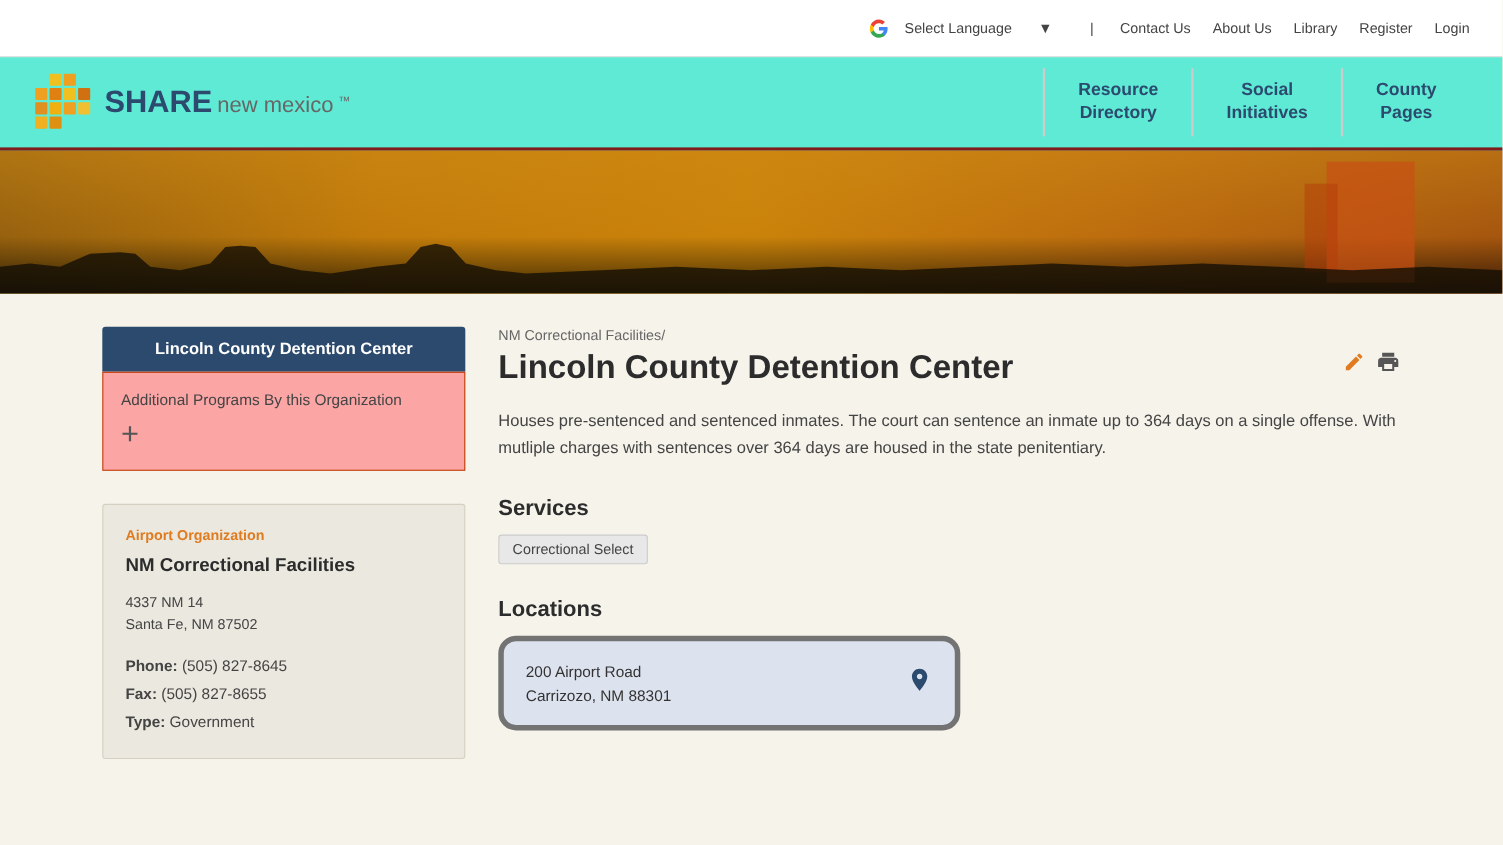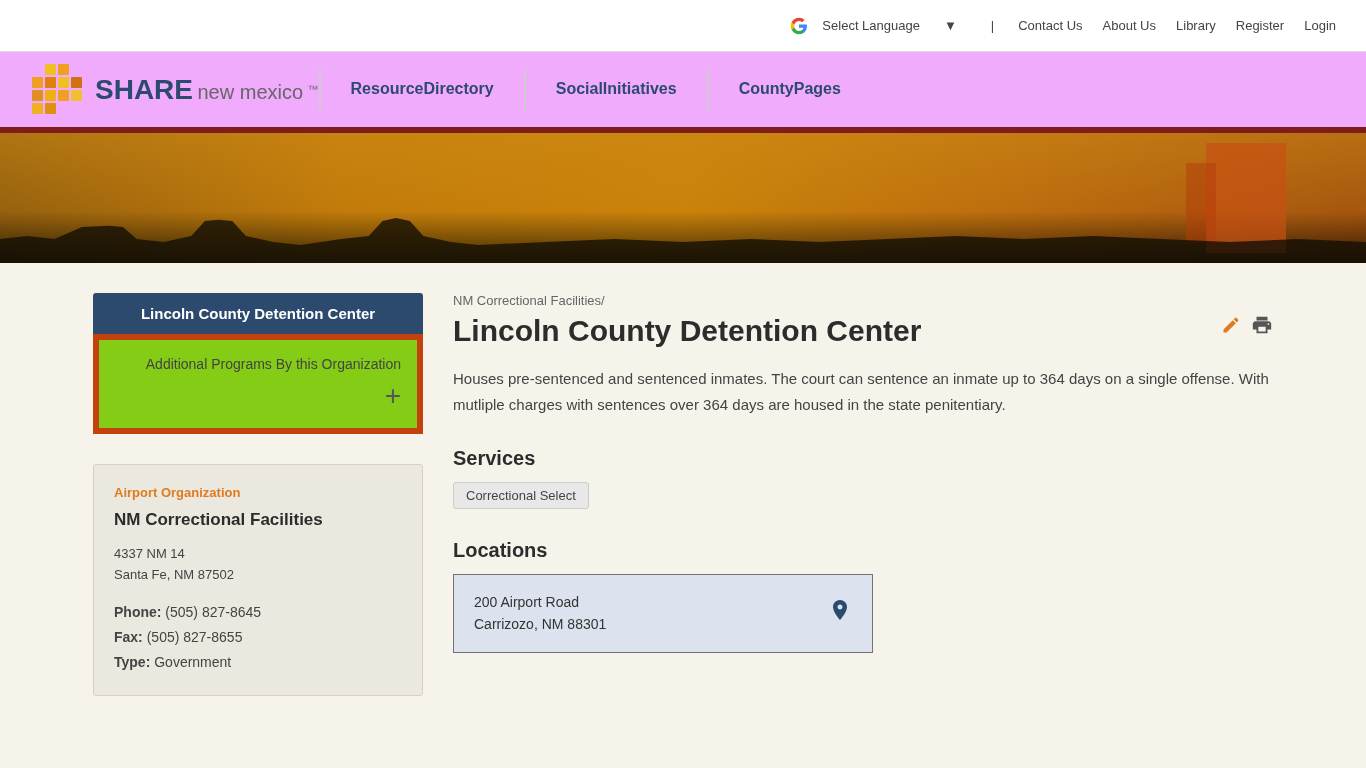--- a/index.html
+++ b/index.html
@@ -36,40 +36,40 @@
     }
     .google-g {
       width: 18px;
       height: 18px;
       display: inline-block;
     }
     .separator { color: #ccc; margin: 0 4px; }
 
     
     .header {
-      background: #f0abfc;
-      display: flex;
-      align-items: center;
-      justify-content: flex-start;
+      background: #5eead4;
+      display: flex;
+      align-items: center;
+      justify-content: space-between;
       padding: 10px 30px;
-      border-bottom: 6px solid #7f1d1d;
+      border-bottom: 3px solid #7f1d1d;
     }
     .logo-area {
       display: flex;
       align-items: center;
       gap: 10px;
     }
     .nav-main {
       display: flex;
       align-items: stretch;
       gap: 0;
     }
     .nav-item {
       display: flex;
-      flex-direction: row;
+      flex-direction: column;
       align-items: center;
       justify-content: center;
       padding: 10px 30px;
       border-left: 2px solid #ccc;
       font-size: 16px;
       font-weight: bold;
       color: #2c4a6e;
       cursor: pointer;
       text-align: center;
       line-height: 1.3;
@@ -144,24 +144,24 @@
     .org-title-bar {
       background: #2c4a6e;
       color: #fff;
       padding: 12px 16px;
       font-size: 15px;
       font-weight: bold;
       border-radius: 3px 3px 0 0;
       text-align: center;
     }
     .additional-programs {
-      background: #84cc16;
+      background: #fca5a5;
       padding: 16px;
-      text-align: right;
-      border: 6px solid #c2410c;
+      text-align: left;
+      border: 1px solid #c2410c;
       margin-bottom: 30px;
     }
     .additional-programs p {
       font-size: 14px;
       color: #444;
       margin-bottom: 8px;
     }
     .plus-icon {
       font-size: 28px;
       color: #555;
@@ -257,22 +257,22 @@
       border: 1px solid #ccc;
       border-radius: 3px;
       padding: 5px 12px;
       font-size: 13px;
       color: #444;
       margin-bottom: 20px;
     }
     .locations-section { margin-top: 10px; }
     .location-card {
       background: #dde3ee;
-      border: 1px solid #737373;
-      border-radius: 0;
+      border: 5px solid #737373;
+      border-radius: 16px;
       padding: 16px 20px;
       display: flex;
       justify-content: space-between;
       align-items: center;
       max-width: 420px;
     }
     .location-address {
       font-size: 14px;
       color: #333;
       line-height: 1.6;

